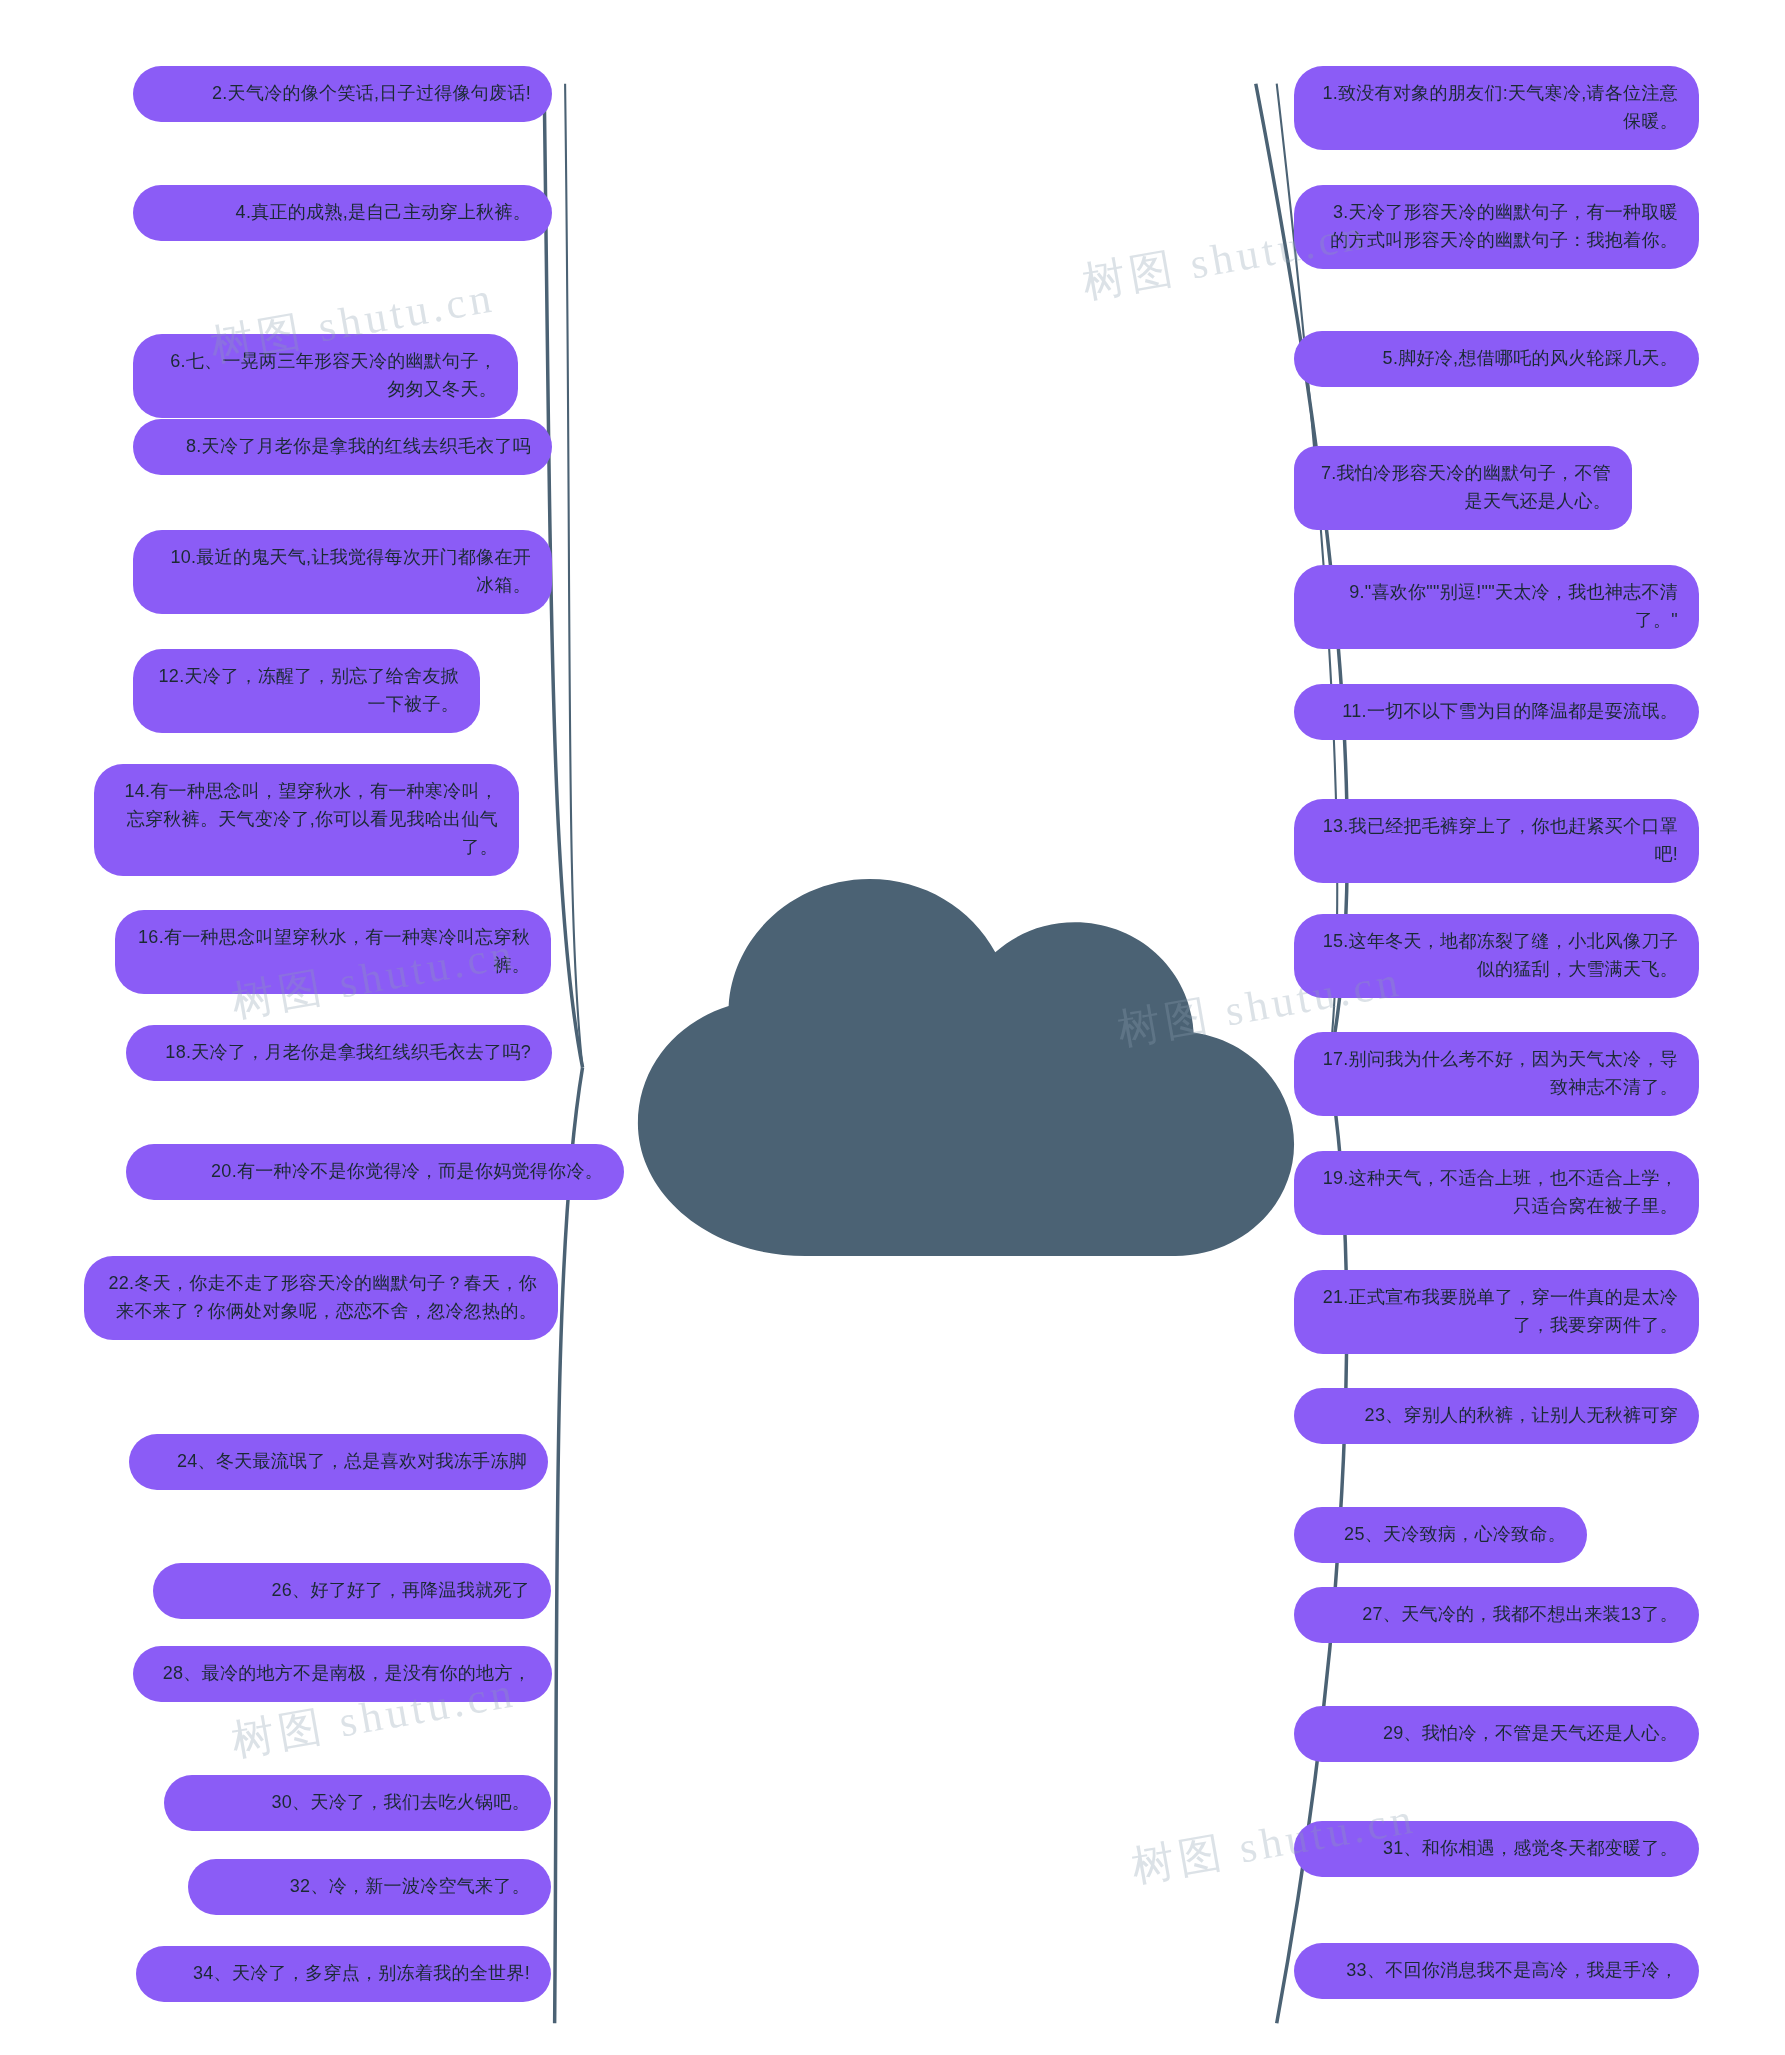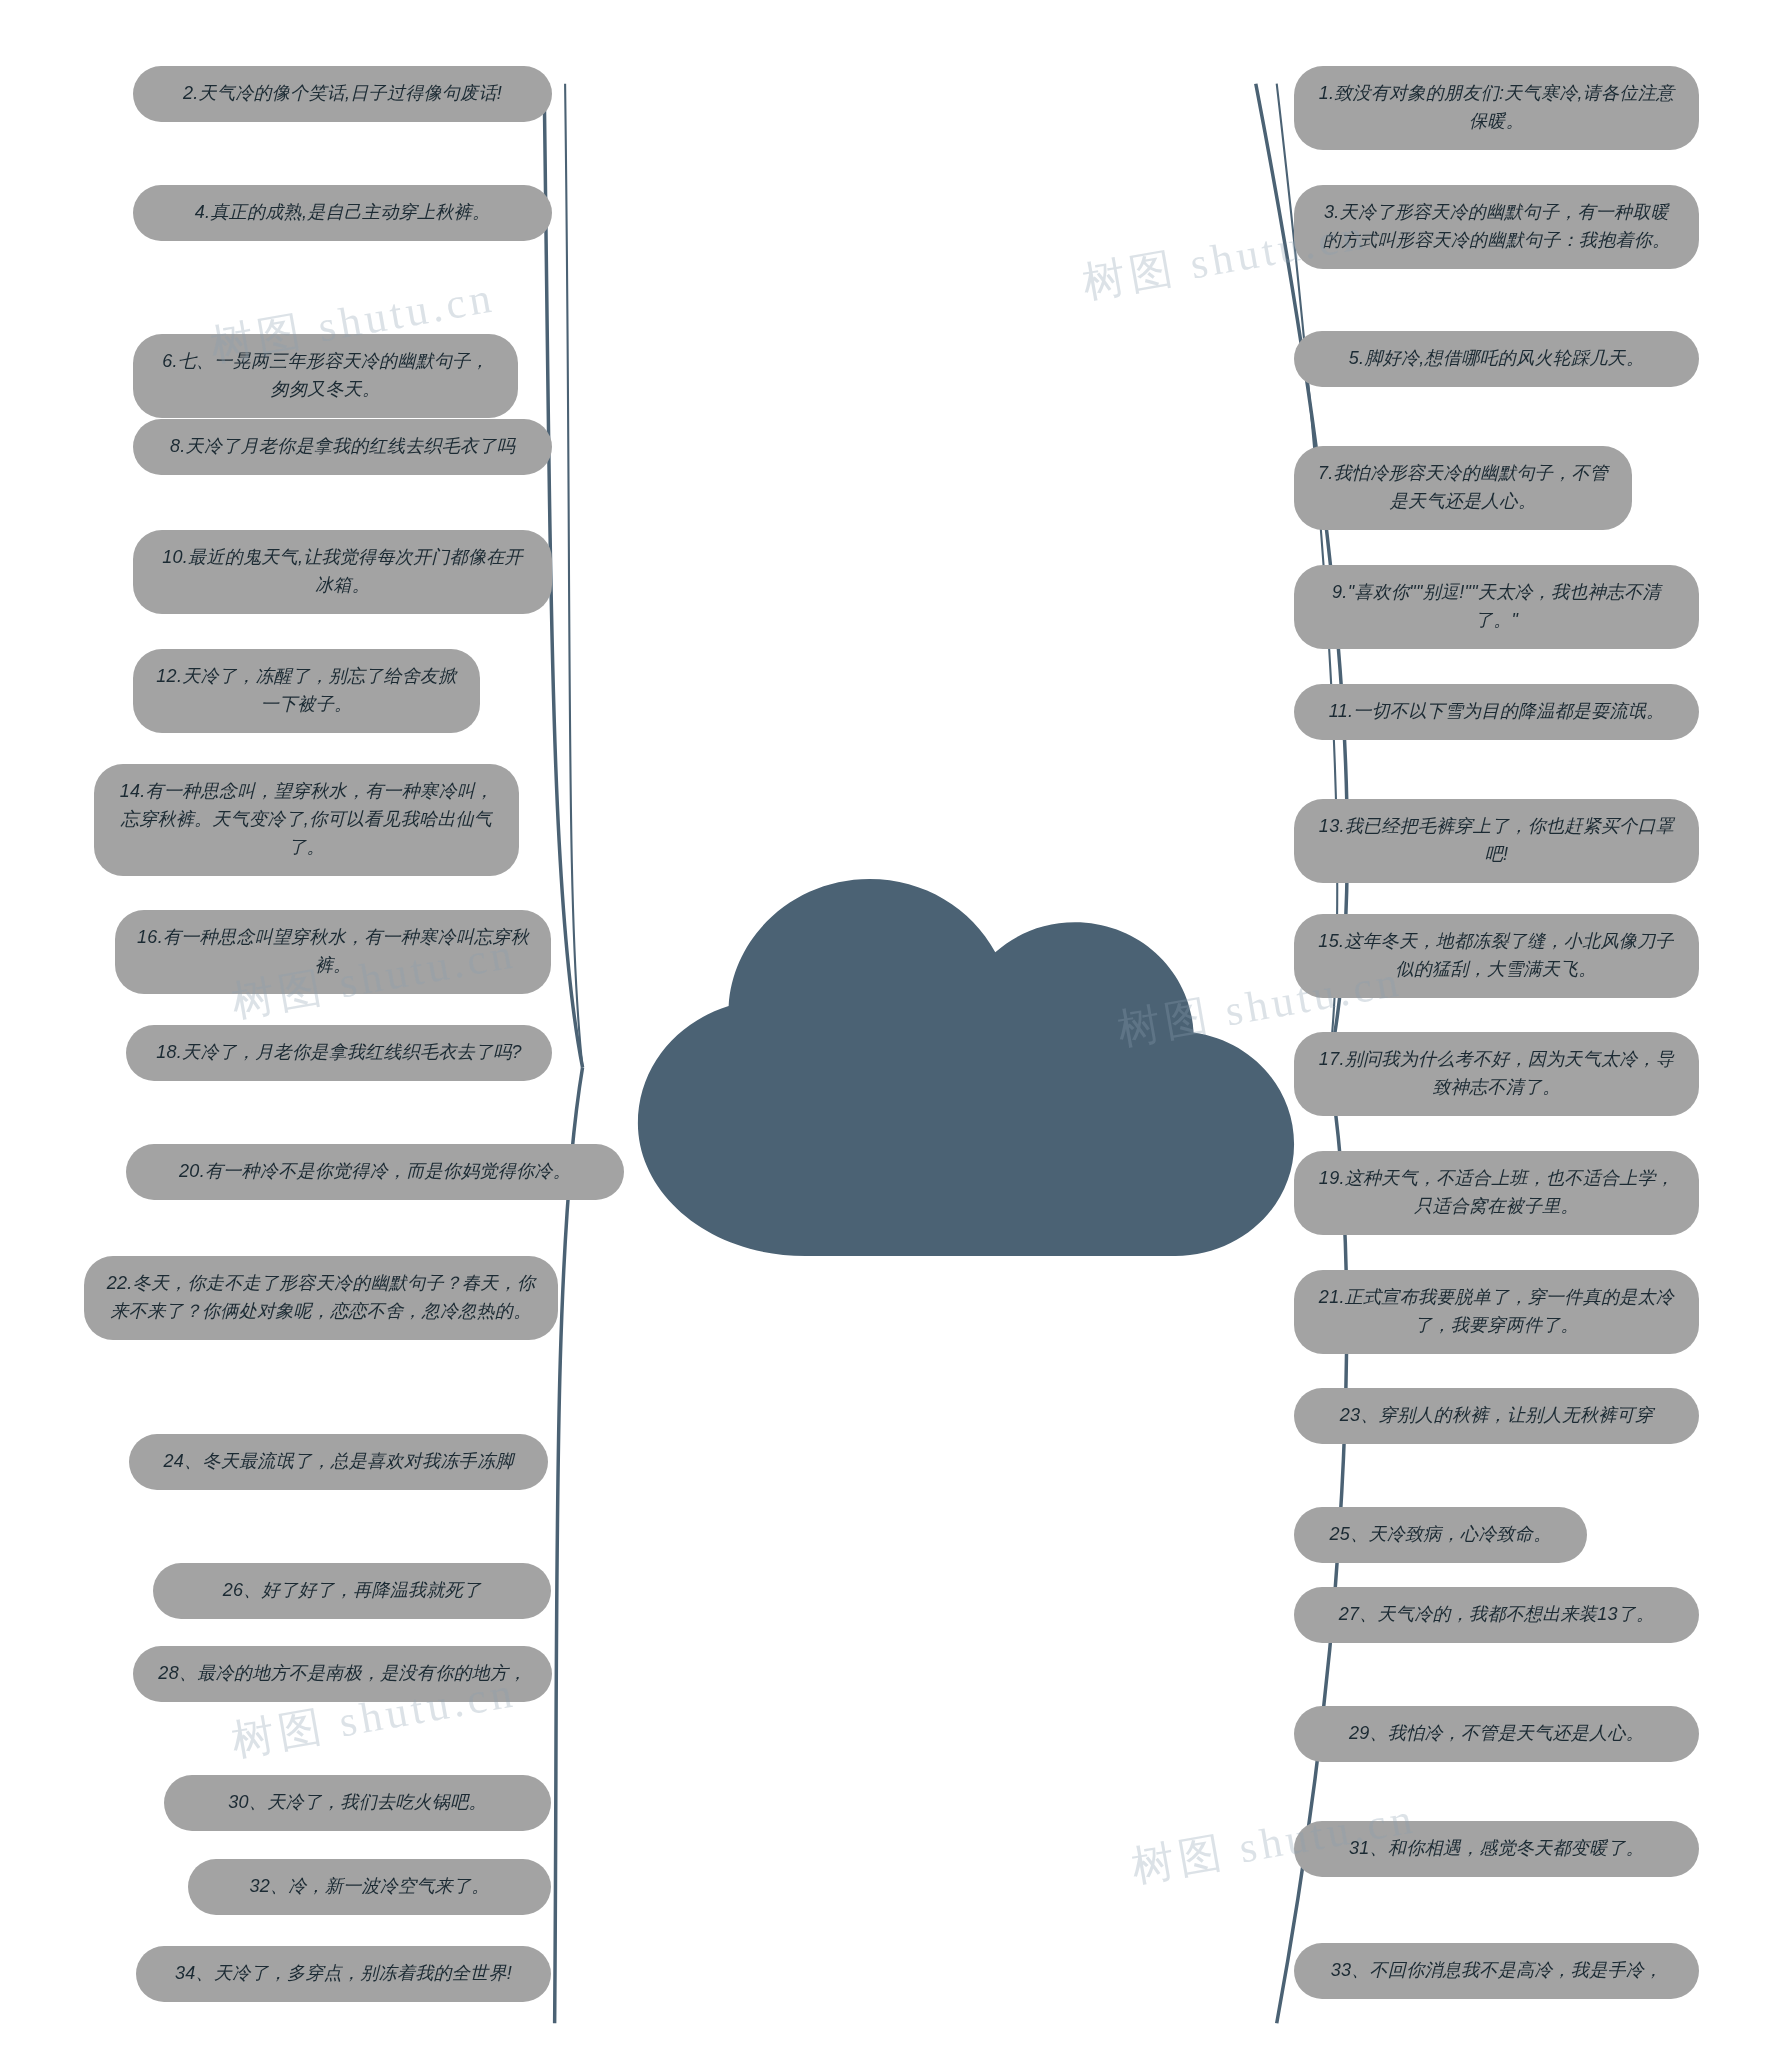--- a/index.html
+++ b/index.html
@@ -23,29 +23,28 @@
   .connector-layer {
     position: absolute;
     left: 0; top: 0;
     width: 1786px;
     height: 2056px;
     pointer-events: none;
   }
   .node {
     position: absolute;
     box-sizing: border-box;
-    background: #a3a3a3;
+    background: #8b5cf6;
     color: #1b2a33;
     border-radius: 29px;
     padding: 14px 21px;
     font-size: 18px;
     line-height: 1.55;
-    text-align: center;
+    text-align: right;
     letter-spacing: 0.3px;
-    font-style: italic;
   }
   .cloud {
     position: absolute;
     left: 596px;
     top: 858px;
     width: 726px;
     height: 419px;
   }
   .cloud-body {
     position: absolute;
@@ -122,21 +121,21 @@
       <div class="node" style="left: 153px; top: 1563px; width: 398px;"><span>26、好了好了，再降温我就死了</span></div>
       <div class="node" style="left: 133px; top: 1646px; width: 419px;"><span>28、最冷的地方不是南极，是没有你的地方，</span></div>
       <div class="node" style="left: 164px; top: 1775px; width: 387px;"><span>30、天冷了，我们去吃火锅吧。</span></div>
       <div class="node" style="left: 188px; top: 1859px; width: 363px;"><span>32、冷，新一波冷空气来了。</span></div>
       <div class="node" style="left: 136px; top: 1946px; width: 415px;"><span>34、天冷了，多穿点，别冻着我的全世界!</span></div>
     </div>
   <div id="right-col">
       <div class="node" style="left: 1294px; top: 66px; width: 405px;"><span>1.致没有对象的朋友们:天气寒冷,请各位注意保暖。</span></div>
       <div class="node" style="left: 1294px; top: 185px; width: 405px;"><span>3.天冷了形容天冷的幽默句子，有一种取暖的方式叫形容天冷的幽默句子：我抱着你。</span></div>
       <div class="node" style="left: 1294px; top: 331px; width: 405px;"><span>5.脚好冷,想借哪吒的风火轮踩几天。</span></div>
-      <div class="node" style="left: 1294px; top: 446px; width: 338px;"><span>7.我怕冷形容天冷的幽默句子，不管是天气还是人心。</span></div>
+      <div class="node" style="left: 1294px; top: 446px; width: 338px; border-radius: 23px;"><span>7.我怕冷形容天冷的幽默句子，不管是天气还是人心。</span></div>
       <div class="node" style="left: 1294px; top: 565px; width: 405px;"><span>9."喜欢你""别逗!""天太冷，我也神志不清了。"</span></div>
       <div class="node" style="left: 1294px; top: 684px; width: 405px;"><span>11.一切不以下雪为目的降温都是耍流氓。</span></div>
       <div class="node" style="left: 1294px; top: 799px; width: 405px;"><span>13.我已经把毛裤穿上了，你也赶紧买个口罩吧!</span></div>
       <div class="node" style="left: 1294px; top: 914px; width: 405px; padding-left: 20px;"><span>15.这年冬天，地都冻裂了缝，小北风像刀子似的猛刮，大雪满天飞。</span></div>
       <div class="node" style="left: 1294px; top: 1032px; width: 405px;"><span>17.别问我为什么考不好，因为天气太冷，导致神志不清了。</span></div>
       <div class="node" style="left: 1294px; top: 1151px; width: 405px;"><span>19.这种天气，不适合上班，也不适合上学，只适合窝在被子里。</span></div>
       <div class="node" style="left: 1294px; top: 1270px; width: 405px;"><span>21.正式宣布我要脱单了，穿一件真的是太冷了，我要穿两件了。</span></div>
       <div class="node" style="left: 1294px; top: 1388px; width: 405px;"><span>23、穿别人的秋裤，让别人无秋裤可穿</span></div>
       <div class="node" style="left: 1294px; top: 1507px; width: 293px;"><span>25、天冷致病，心冷致命。</span></div>
       <div class="node" style="left: 1294px; top: 1587px; width: 405px;"><span>27、天气冷的，我都不想出来装13了。</span></div>

